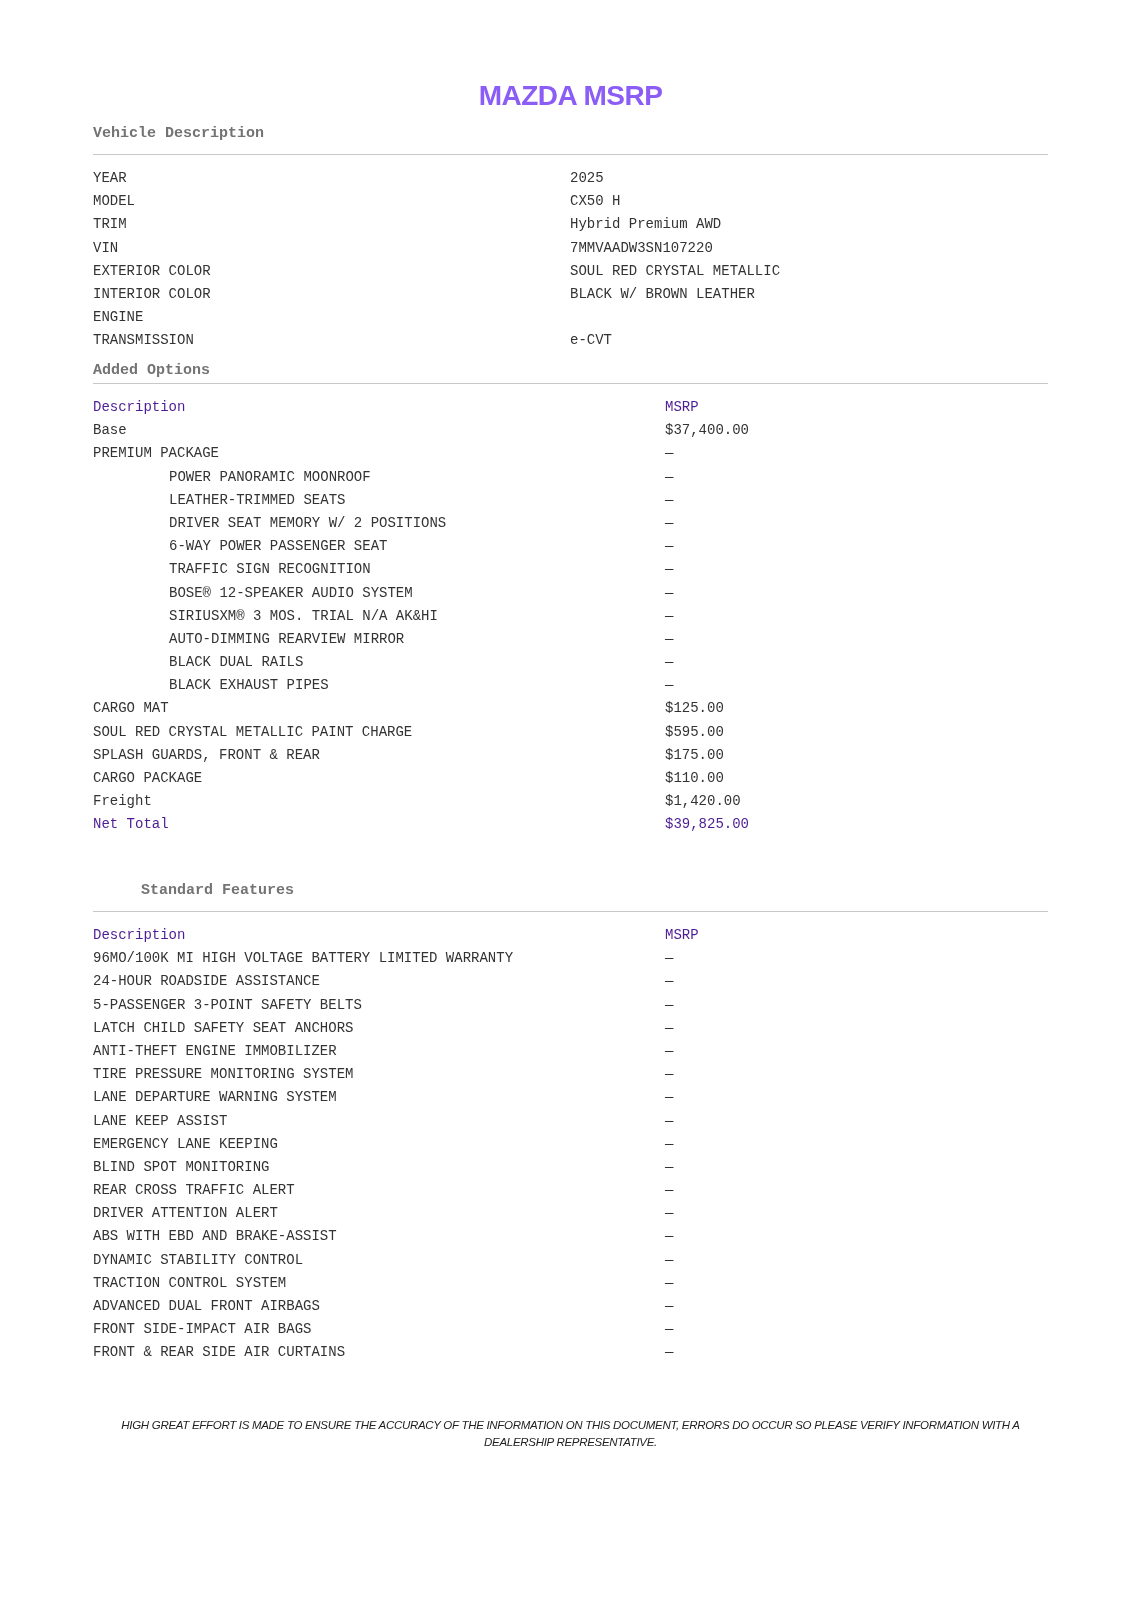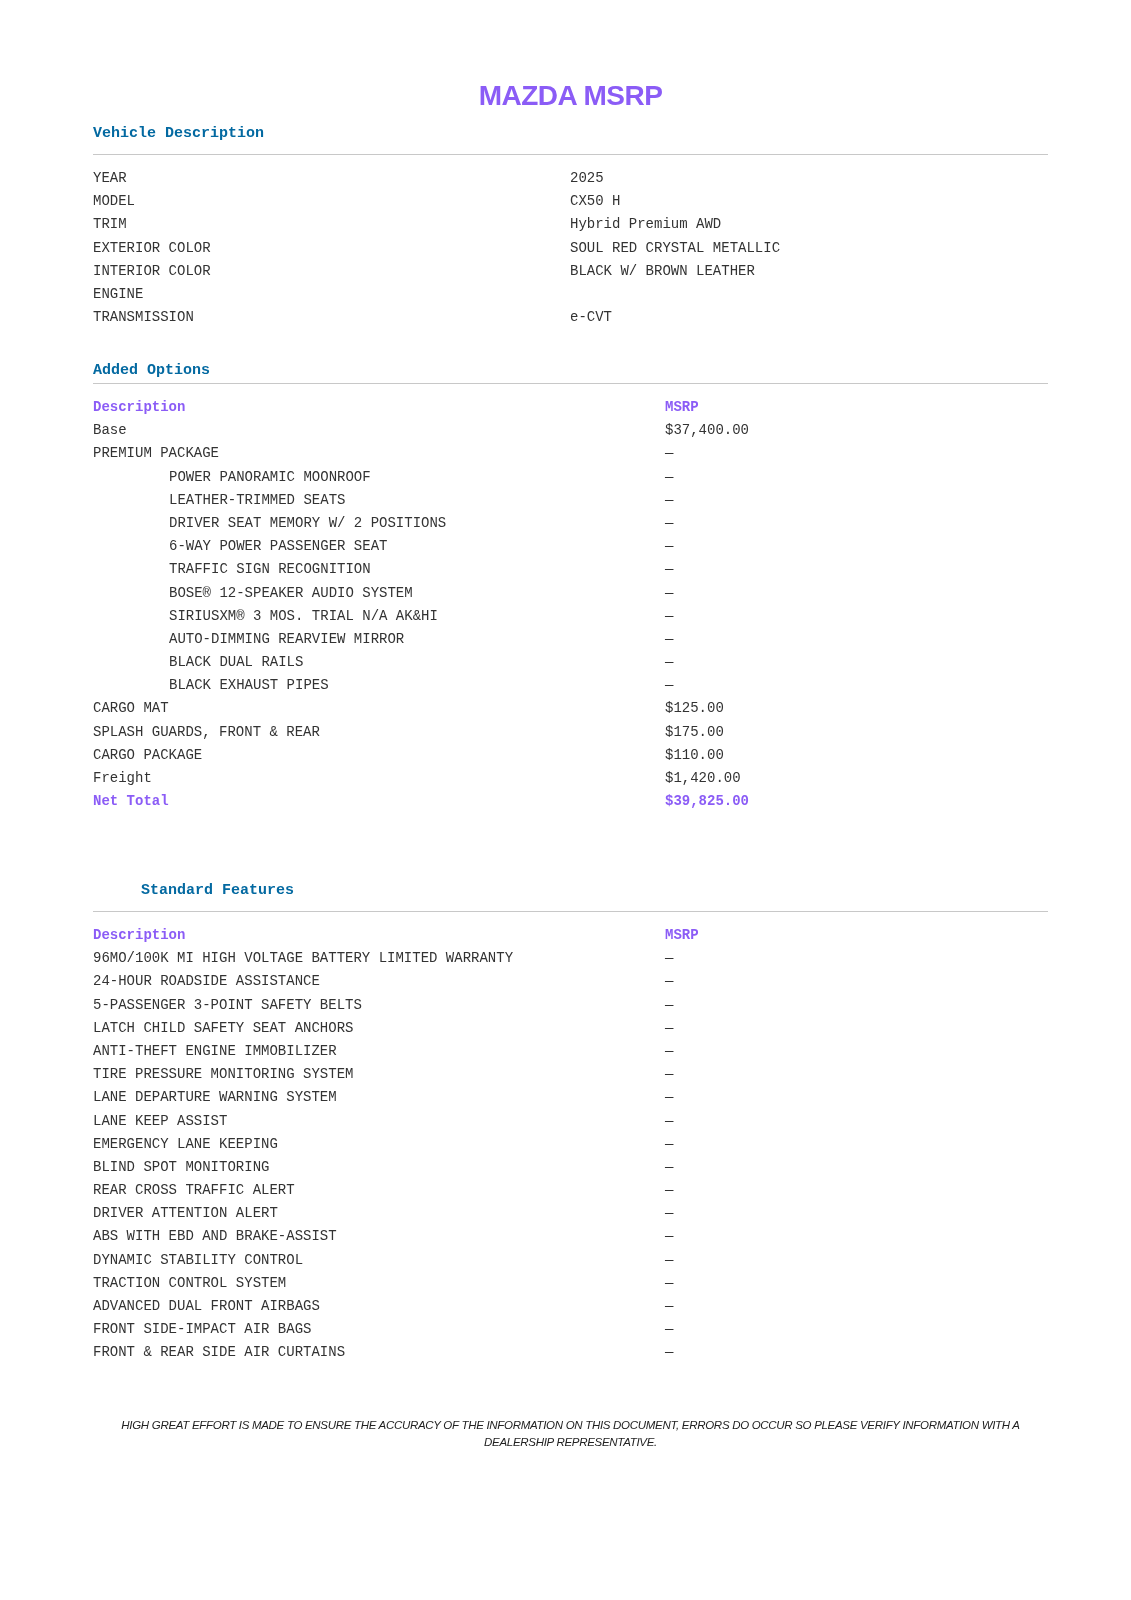--- a/index.html
+++ b/index.html
@@ -4,47 +4,48 @@
   <style>
     html, body { margin: 0; padding: 0; background: #ffffff; }
     body { width: 1131px; height: 1600px; position: relative; overflow: hidden; color: #222; }
     .page { position: absolute; left: 93px; top: 0; width: 955px; }
     .title {
       position: absolute; left: 0; width: 955px; top: 80px; text-align: center;
       font-family: "Liberation Sans", sans-serif; font-weight: bold; font-size: 28px;
       color: #8b5cf6; letter-spacing: -0.5px;
     }
     .mono { font-family: "Liberation Mono", monospace; font-size: 14px; color: #333; }
-    .section-h { position: absolute; left: 0; font-family: "Liberation Mono", monospace; font-weight: bold; font-size: 15px; color: #0369a1; }
+    .section-h { position: absolute; left: 0; font-family: "Liberation Mono", monospace; font-weight: bold; font-size: 15px; color: #737373; }
     .rule { position: absolute; left: 0; width: 955px; height: 0; border-top: 1px solid #c8c8c8; }
     .rows { position: absolute; left: 0; width: 955px; }
     .row { position: relative; height: 23.2px; line-height: 23.2px; white-space: pre; }
     .row .l { position: absolute; left: 0; }
     .row .r { position: absolute; left: 477px; }
     .row .r2 { position: absolute; left: 572px; }
     .row .indent { left: 76px; }
-    .bold { font-weight: bold; color: #8b5cf6; }
+    .bold { font-weight: normal; color: #4c1d95; }
     .footer {
       position: absolute; left: 10px; width: 935px; top: 1417px; text-align: center;
       font-family: "Liberation Sans", sans-serif; font-style: italic; font-size: 11.5px;
       line-height: 17px; color: #222; letter-spacing: -0.3px;
     }
   </style>
 </head>
 <body>
 
 <div class="page">
   <div class="title" style="left:0;">MAZDA MSRP</div>
 
   <div class="section-h" style="top:125px;">Vehicle Description</div>
   <div class="rule" style="top:154px;"></div>
   <div class="rows mono" style="top:167px;">
     <div class="row"><span class="l">YEAR</span><span class="r">2025</span></div>
     <div class="row"><span class="l">MODEL</span><span class="r">CX50 H</span></div>
     <div class="row"><span class="l">TRIM</span><span class="r">Hybrid Premium AWD</span></div>
+    <div class="row"><span class="l">VIN</span><span class="r">7MMVAADW3SN107220</span></div>
     <div class="row"><span class="l">EXTERIOR COLOR</span><span class="r">SOUL RED CRYSTAL METALLIC</span></div>
     <div class="row"><span class="l">INTERIOR COLOR</span><span class="r">BLACK W/ BROWN LEATHER</span></div>
     <div class="row"><span class="l">ENGINE</span></div>
     <div class="row"><span class="l">TRANSMISSION</span><span class="r">e-CVT</span></div>
   </div>
 
   <div class="section-h" style="top:337px;margin-top:25px;">Added Options</div>
   <div class="rule" style="top:383px;"></div>
   <div class="rows mono" style="top:396px;">
     <div class="row bold"><span class="l">Description</span><span class="r2">MSRP</span></div>
@@ -54,20 +55,21 @@
     <div class="row"><span class="l indent">LEATHER-TRIMMED SEATS</span><span class="r2">—</span></div>
     <div class="row"><span class="l indent">DRIVER SEAT MEMORY W/ 2 POSITIONS</span><span class="r2">—</span></div>
     <div class="row"><span class="l indent">6-WAY POWER PASSENGER SEAT</span><span class="r2">—</span></div>
     <div class="row"><span class="l indent">TRAFFIC SIGN RECOGNITION</span><span class="r2">—</span></div>
     <div class="row"><span class="l indent">BOSE® 12-SPEAKER AUDIO SYSTEM</span><span class="r2">—</span></div>
     <div class="row"><span class="l indent">SIRIUSXM® 3 MOS. TRIAL N/A AK&amp;HI</span><span class="r2">—</span></div>
     <div class="row"><span class="l indent">AUTO-DIMMING REARVIEW MIRROR</span><span class="r2">—</span></div>
     <div class="row"><span class="l indent">BLACK DUAL RAILS</span><span class="r2">—</span></div>
     <div class="row"><span class="l indent">BLACK EXHAUST PIPES</span><span class="r2">—</span></div>
     <div class="row"><span class="l">CARGO MAT</span><span class="r2">$125.00</span></div>
+    <div class="row"><span class="l">SOUL RED CRYSTAL METALLIC PAINT CHARGE</span><span class="r2">$595.00</span></div>
     <div class="row"><span class="l">SPLASH GUARDS, FRONT &amp; REAR</span><span class="r2">$175.00</span></div>
     <div class="row"><span class="l">CARGO PACKAGE</span><span class="r2">$110.00</span></div>
     <div class="row"><span class="l">Freight</span><span class="r2">$1,420.00</span></div>
     <div class="row bold"><span class="l">Net Total</span><span class="r2">$39,825.00</span></div>
   </div>
 
   <div class="section-h" style="top:882px;margin-left:48px;">Standard Features</div>
   <div class="rule" style="top:911px;"></div>
   <div class="rows mono" style="top:924px;">
     <div class="row bold"><span class="l">Description</span><span class="r2">MSRP</span></div>

